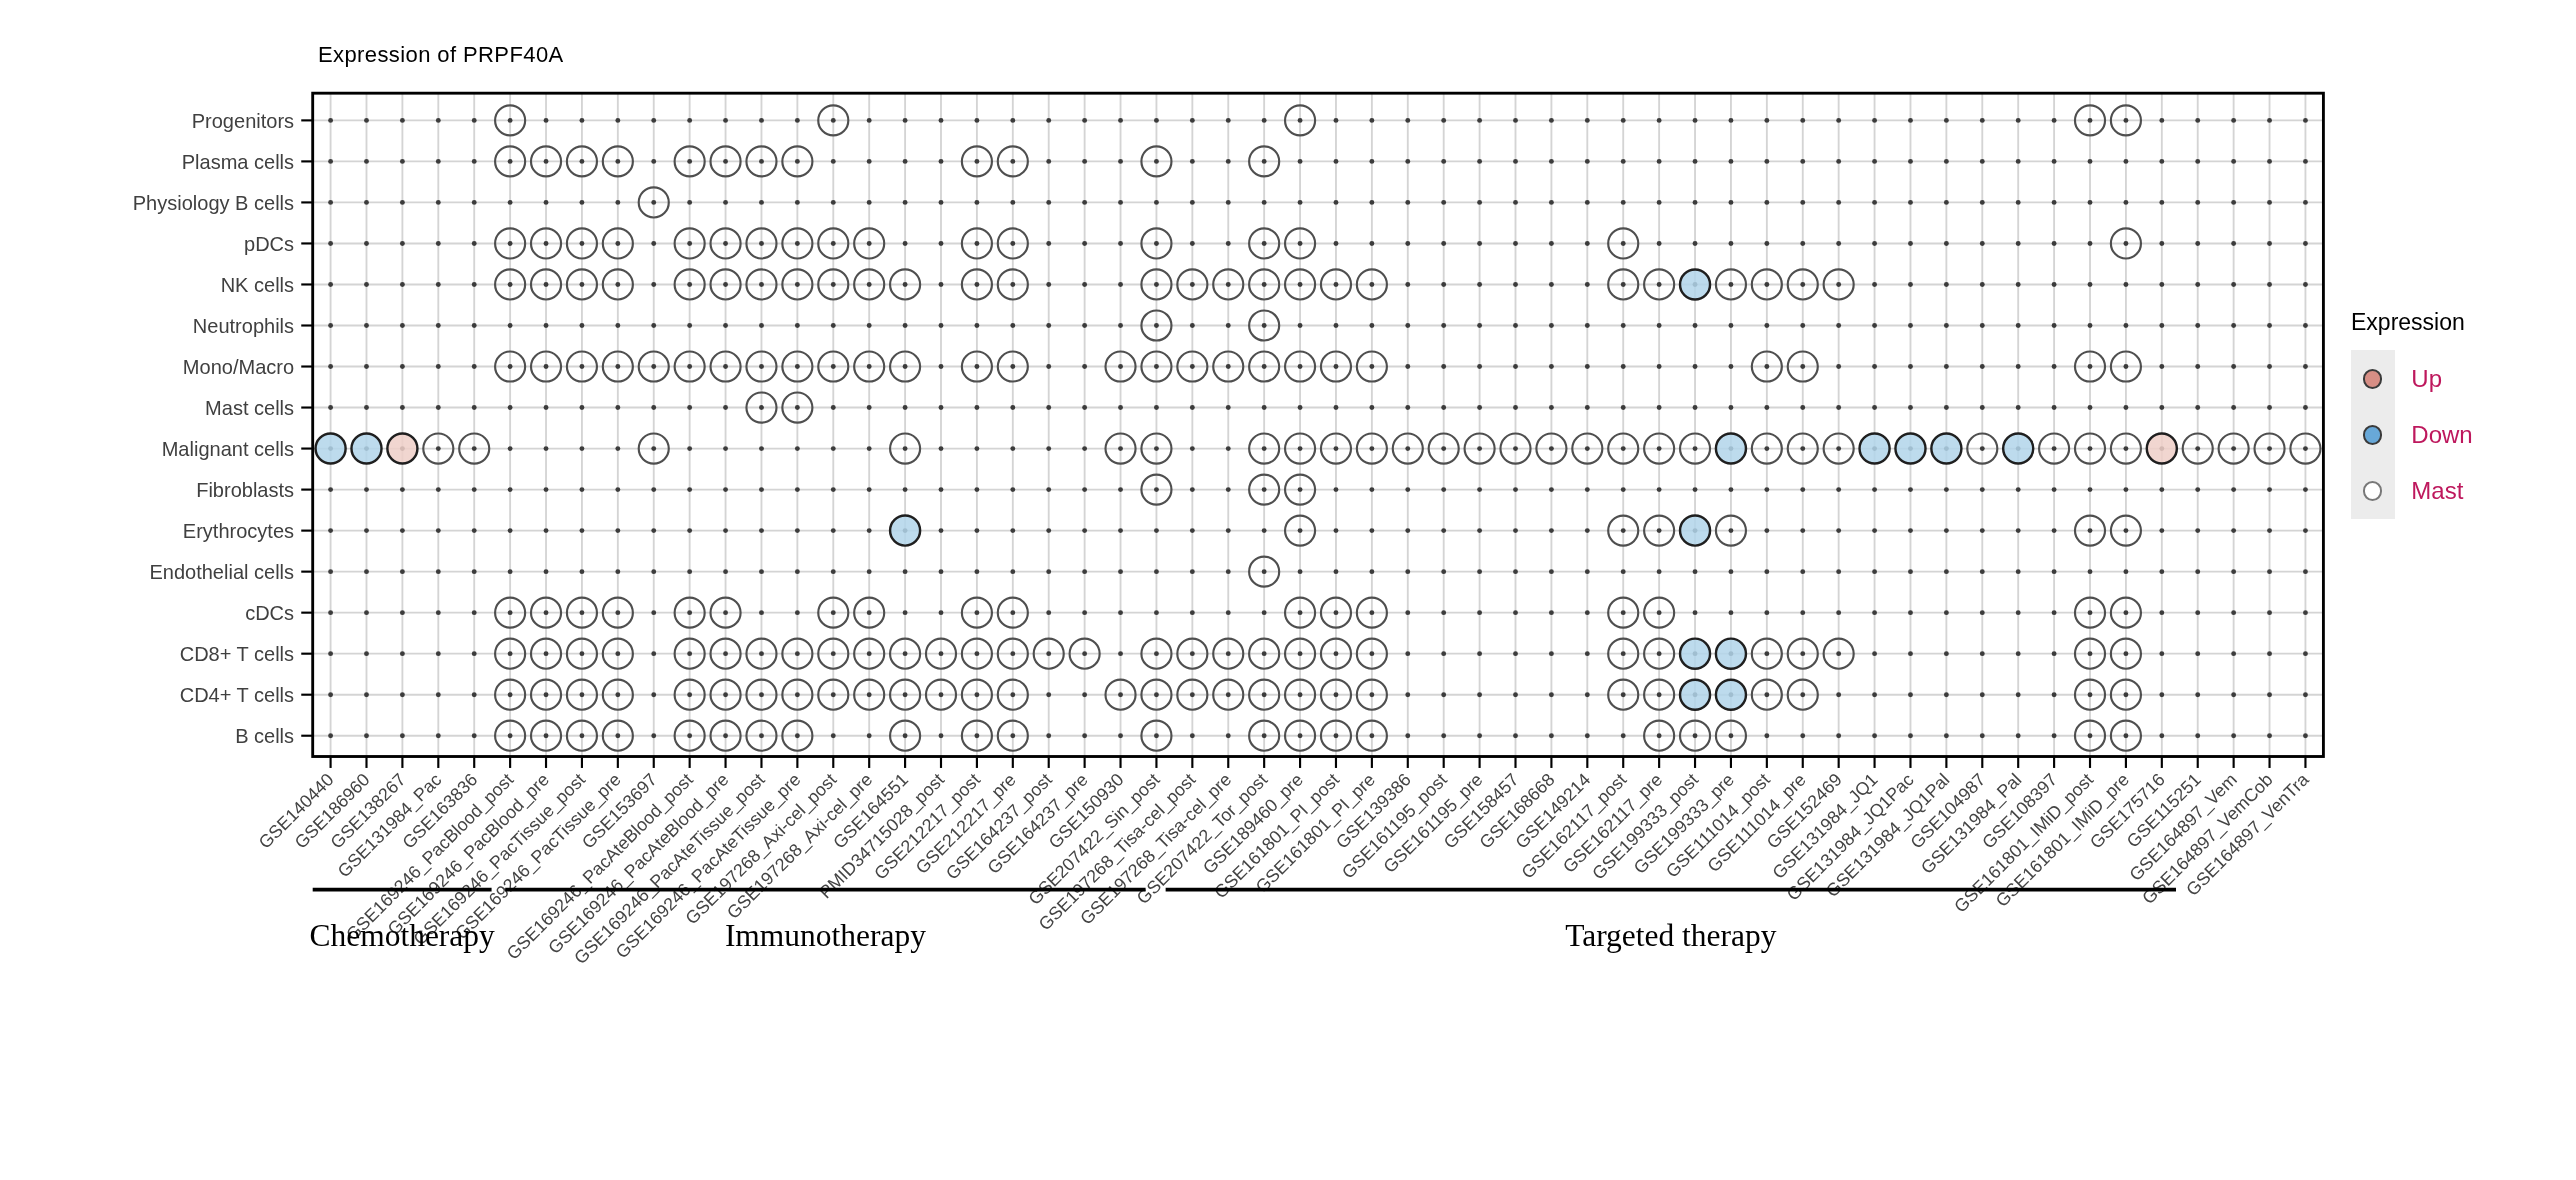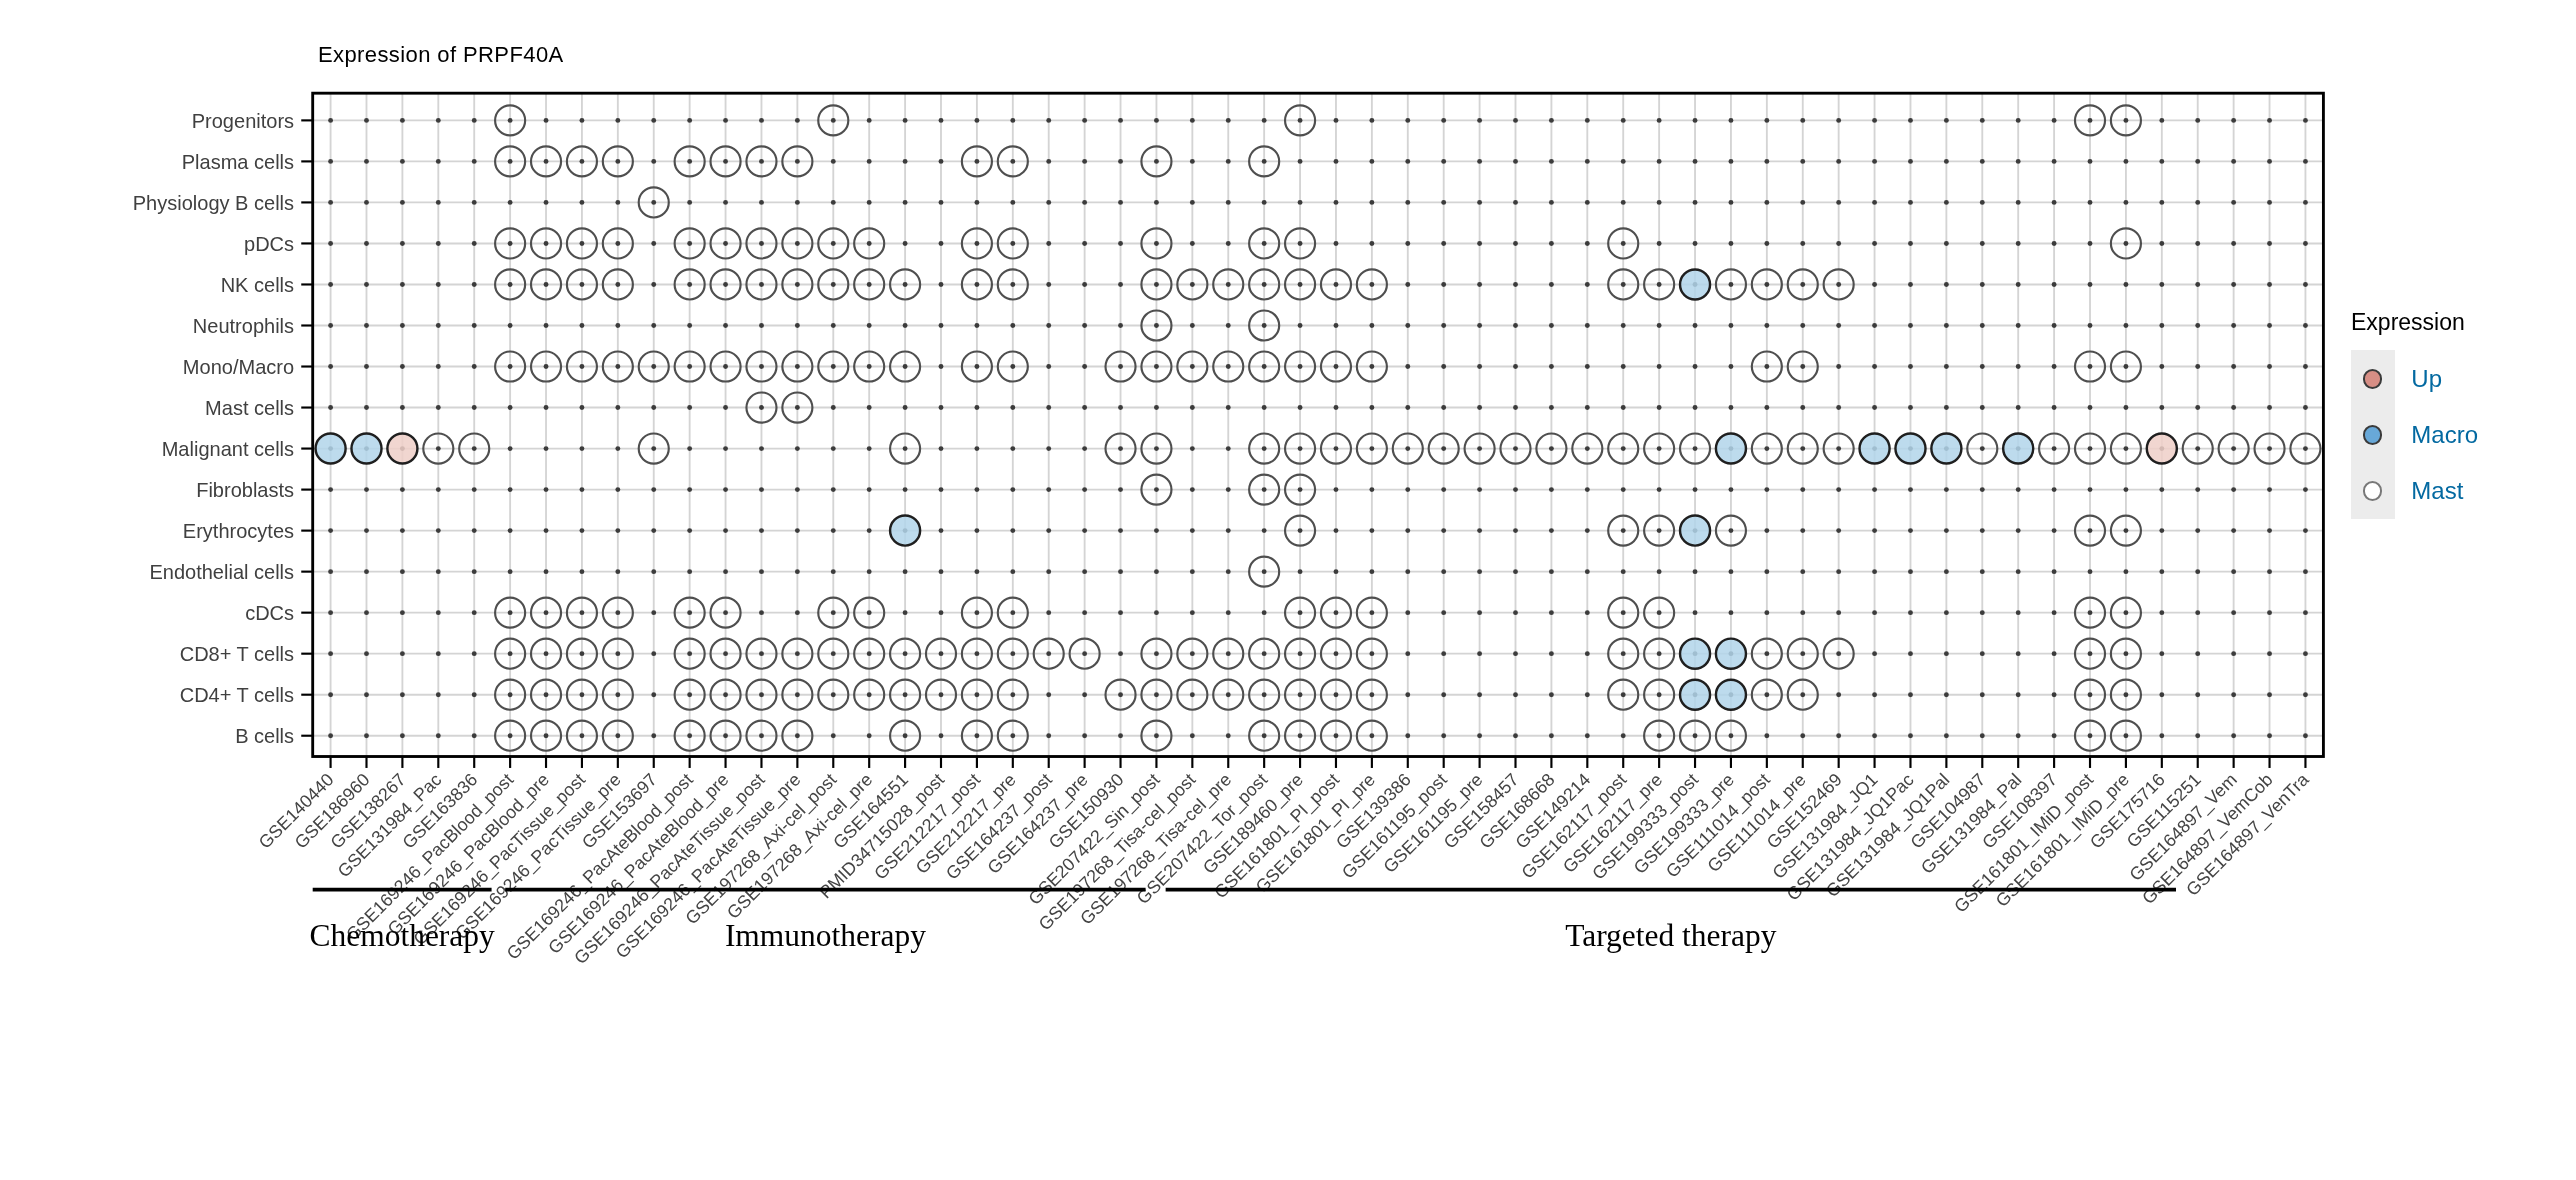--- a/index.html
+++ b/index.html
@@ -6,21 +6,21 @@
   body{width:2576px;height:1181px;overflow:hidden;font-family:"Liberation Sans",sans-serif;}
   .stage{position:relative;width:2576px;height:1181px;background:#fff;}
   #chart{position:absolute;left:0;top:0;}
   .plot-title{position:absolute;left:318px;top:42px;font-size:22px;color:#000;letter-spacing:0.4px;}
   .legend{position:absolute;left:2351px;top:309px;width:215px;}
   .legend-title{font-size:23px;color:#000;margin-bottom:20px;}
   .legend-keys{position:relative;}
   .legend-keybg{position:absolute;left:0;top:-5.7px;width:44px;height:169px;background:#ececec;}
   .legend-item{position:relative;display:flex;align-items:center;height:46px;margin-bottom:10px;}
   .legend-dot{width:19.3px;height:19.3px;border-radius:50%;margin-left:12px;box-sizing:border-box;border:2.1px solid #3a3a3a;background:#fff;}
-  .legend-label{font-size:24px;color:#0369a1;margin-left:29px;text-align:right;}
+  .legend-label{font-size:24px;color:#be185d;margin-left:29px;text-align:right;}
 </style>
 </head>
 <body>
 
 <div class="stage">
   <svg id="chart" width="2576" height="1181" viewBox="0 0 3600 1650">
       <g>
         <line x1="462" y1="130" x2="462" y2="1057" stroke="#d4d4d4" stroke-width="2.6"></line>
         <line x1="512.18" y1="130" x2="512.18" y2="1057" stroke="#d4d4d4" stroke-width="2.6"></line>
         <line x1="562.36" y1="130" x2="562.36" y2="1057" stroke="#d4d4d4" stroke-width="2.6"></line>
@@ -1403,21 +1403,21 @@
   <div class="legend">
     <div class="legend-title">Expression</div>
     <div class="legend-keys">
       <div class="legend-keybg"></div>
       <div class="legend-item">
         <span class="legend-dot" id="dot-up" style="background: rgb(215, 142, 133); border-color: rgb(58, 58, 58);"></span>
         <span class="legend-label">Up</span>
       </div>
       <div class="legend-item">
         <span class="legend-dot" id="dot-down" style="background: rgb(104, 168, 216); border-color: rgb(58, 58, 58);"></span>
-        <span class="legend-label">Macro</span>
+        <span class="legend-label">Down</span>
       </div>
       <div class="legend-item">
         <span class="legend-dot" id="dot-none" style="background: rgb(255, 255, 255); border-color: rgb(120, 120, 120);"></span>
         <span class="legend-label">Mast</span>
       </div>
     </div>
   </div>
 </div>
 
 

